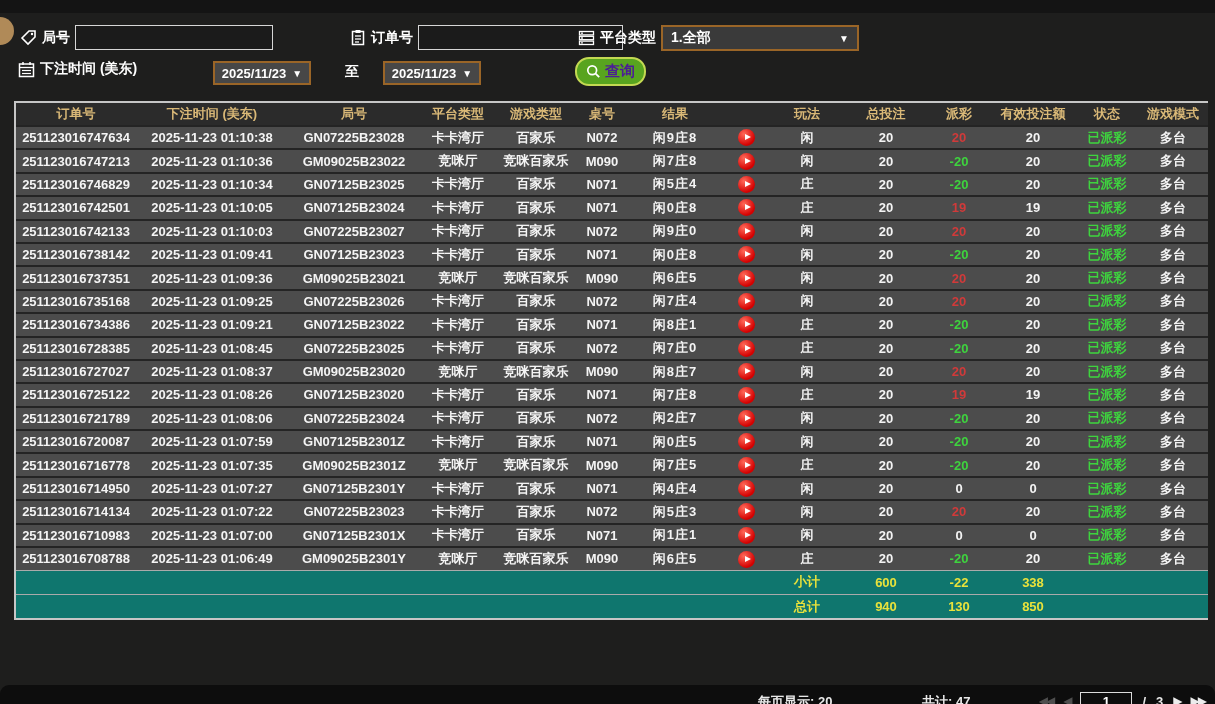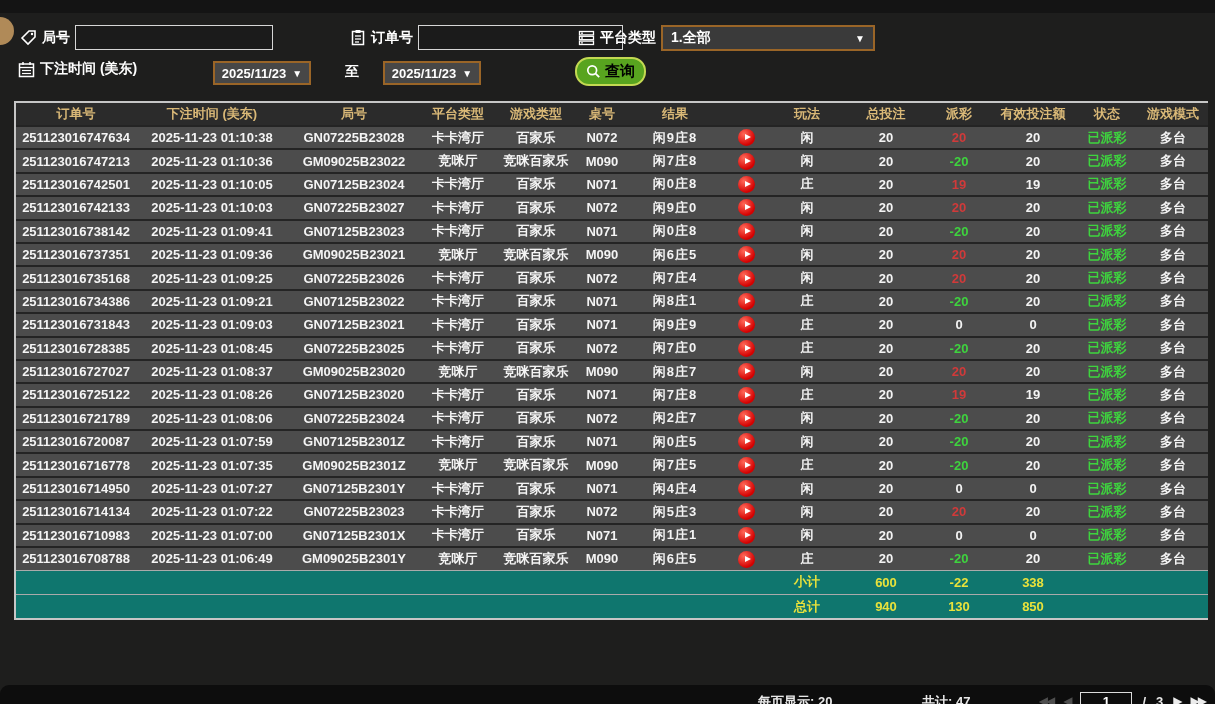--- a/index.html
+++ b/index.html
@@ -28,21 +28,21 @@
   .f-select{display:flex;align-items:center;justify-content:space-between;height:26px;background:#3a3a3a;border:2px solid var(--accent-border);color:#fff;font-size:14px;font-weight:bold;padding:0 8px;cursor:pointer;}
   .f-date{display:flex;align-items:center;justify-content:center;gap:6px;width:98px;height:24px;background:#474747;border:2px solid var(--accent-border);color:#fff;font-size:13px;font-weight:bold;cursor:pointer;}
   .caret{font-size:10px;color:#fff;}
   .g-round{left:20px;top:12px;}
   .g-order{left:350px;top:12px;}
   .g-platform{left:578px;top:12px;}
   .g-time{left:18px;top:47px;}
   .g-to{left:345px;top:50px;}
   .g-date2{left:383px;top:48px;}
   .g-query{left:575px;top:44px;}
-  .query-btn{display:flex;align-items:center;gap:4px;background:var(--query-green);border:2px solid #c3d952;border-radius:14px;color:#000000;font-size:15px;font-weight:bold;padding:3px 9px;cursor:pointer;}
+  .query-btn{display:flex;align-items:center;gap:4px;background:var(--query-green);border:2px solid #c3d952;border-radius:14px;color:#4c1d95;font-size:15px;font-weight:bold;padding:3px 9px;cursor:pointer;}
   .icon{display:inline-flex;align-items:center;justify-content:center;}
 
   
   .tablewrap{position:absolute;left:14px;top:88px;width:1194px;border:2px solid #c6c6c6;background:#4c4c4c;}
   table{border-collapse:collapse;table-layout:fixed;width:1190px;}
   thead th{height:23px;background:#2b2b2b;color:var(--header-gold);font-size:13px;font-weight:bold;text-align:center;white-space:nowrap;overflow:hidden;}
   tbody td{height:23.4px;border-top:2px solid #242424;background:#4c4c4c;color:#f4f4f4;font-size:13px;font-weight:bold;text-align:center;white-space:nowrap;overflow:hidden;}
   tbody td.c-result{letter-spacing:1px;}
   tbody td.win{color:var(--win-red);}
   tbody td.loss{color:var(--loss-green);}
@@ -101,21 +101,21 @@
         <svg width="17" height="16" viewBox="0 0 17 16">
             <rect x="1.5" y="1.5" width="14" height="3.4" fill="none" stroke="#fff" stroke-width="1.3"></rect>
             <rect x="1.5" y="6.3" width="14" height="3.4" fill="none" stroke="#fff" stroke-width="1.3"></rect>
             <rect x="1.5" y="11.1" width="14" height="3.4" fill="none" stroke="#fff" stroke-width="1.3"></rect>
             <circle cx="4" cy="3.2" r="0.9" fill="#fff"></circle>
             <circle cx="4" cy="8" r="0.9" fill="#fff"></circle>
             <circle cx="4" cy="12.8" r="0.9" fill="#fff"></circle>
           </svg>
       </span>
       <span class="f-label">平台类型</span>
-      <div class="f-select" style="width:214px">
+      <div class="f-select" style="width:198px">
         <span>1.全部</span>
         <span class="caret">▼</span>
       </div>
     </div>
 
     <div class="f-group g-time">
       <span class="icon">
         <svg width="17" height="17" viewBox="0 0 17 17">
             <rect x="1.5" y="3" width="14" height="12.5" fill="none" stroke="#fff" stroke-width="1.5"></rect>
             <line x1="1.5" y1="6.5" x2="15.5" y2="6.5" stroke="#fff" stroke-width="1.3"></line>
@@ -222,20 +222,36 @@
       <td class="c-result">闲7庄8</td>
       <td><span class="play-btn"></span></td>
       <td>闲</td>
       <td>20</td>
       <td class="loss">-20</td>
       <td>20</td>
       <td class="c-status">已派彩</td>
       <td>多台</td>
     </tr>
           <tr>
+      <td>251123016746829</td>
+      <td>2025-11-23 01:10:34</td>
+      <td>GN07125B23025</td>
+      <td>卡卡湾厅</td>
+      <td>百家乐</td>
+      <td>N071</td>
+      <td class="c-result">闲5庄4</td>
+      <td><span class="play-btn"></span></td>
+      <td>庄</td>
+      <td>20</td>
+      <td class="loss">-20</td>
+      <td>20</td>
+      <td class="c-status">已派彩</td>
+      <td>多台</td>
+    </tr>
+          <tr>
       <td>251123016742501</td>
       <td>2025-11-23 01:10:05</td>
       <td>GN07125B23024</td>
       <td>卡卡湾厅</td>
       <td>百家乐</td>
       <td>N071</td>
       <td class="c-result">闲0庄8</td>
       <td><span class="play-btn"></span></td>
       <td>庄</td>
       <td>20</td>
@@ -314,36 +330,20 @@
       <td>GN07125B23022</td>
       <td>卡卡湾厅</td>
       <td>百家乐</td>
       <td>N071</td>
       <td class="c-result">闲8庄1</td>
       <td><span class="play-btn"></span></td>
       <td>庄</td>
       <td>20</td>
       <td class="loss">-20</td>
       <td>20</td>
-      <td class="c-status">已派彩</td>
-      <td>多台</td>
-    </tr>
-          <tr>
-      <td>251123016731843</td>
-      <td>2025-11-23 01:09:03</td>
-      <td>GN07125B23021</td>
-      <td>卡卡湾厅</td>
-      <td>百家乐</td>
-      <td>N071</td>
-      <td class="c-result">闲9庄9</td>
-      <td><span class="play-btn"></span></td>
-      <td>庄</td>
-      <td>20</td>
-      <td class="zero">0</td>
-      <td>0</td>
       <td class="c-status">已派彩</td>
       <td>多台</td>
     </tr>
           <tr>
       <td>251123016728385</td>
       <td>2025-11-23 01:08:45</td>
       <td>GN07225B23025</td>
       <td>卡卡湾厅</td>
       <td>百家乐</td>
       <td>N072</td>

